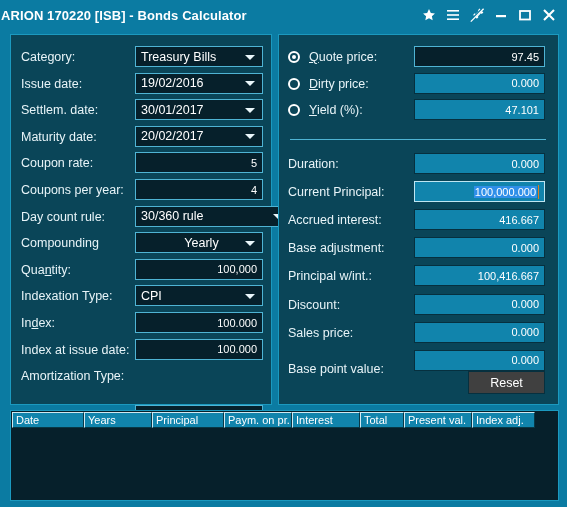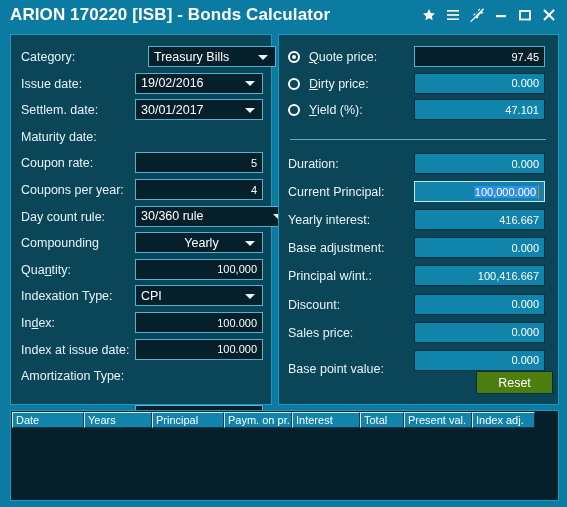--- a/index.html
+++ b/index.html
@@ -21,23 +21,22 @@
   }
   
   .titlebar {
     position: absolute; left: 0; top: 0;
     width: 567px; height: 28px;
     background: #0b7ba2;
     display: flex; align-items: center;
   }
   .titlebar-text {
     color: #ffffff;
-    font-size: 17px;
+    font-size: 13px;
     font-weight: bold;
-    margin-left: 9px;
     white-space: nowrap;
     letter-spacing: 0.1px;
   }
   .titlebar-buttons {
     position: absolute; right: 7px; top: 0;
     height: 28px;
     display: flex; align-items: center;
     gap: 0px;
   }
   .tb-btn {
@@ -150,27 +149,26 @@
   
   .sep {
     position: absolute;
     height: 1px;
     background: #4fb4d4;
   }
   
   .btn {
     position: absolute;
     box-sizing: border-box;
-    background: #4d7c0f;
+    background: #404040;
     border: 1px solid #06303f;
     color: #ffffff;
     font-size: 12.5px;
     display: flex; align-items: center; justify-content: center;
     cursor: default;
-    margin-left: 8px;
   }
   
   .grid {
     position: absolute;
     left: 9px; top: 409px;
     width: 549px; height: 91px;
     background: #06202b;
     border: 1px solid #1b99bf;
     box-sizing: border-box;
   }
@@ -238,40 +236,44 @@
             <path d="M2 2 L12 12 M12 2 L2 12" stroke="#ffffff" stroke-width="2.1" fill="none"></path>
           </svg>
       </div>
     </div>
   </div>
 
   <div class="panel" id="panel-left">
       <div class="row" style="left: 10px; top: 11px;">
         <span class="lbl">Category:</span>
       </div>
-      <div class="combo" style="position: absolute; left: 124px; top: 11px; width: 128px; margin-left: 13px;">
+      <div class="combo" style="position: absolute; left: 124px; top: 11px; width: 128px;">
         <span class="ctext">Treasury Bills</span>
         <span class="arrow"></span>
       </div>
       <div class="row" style="left: 10px; top: 37.6px;">
         <span class="lbl">Issue date:</span>
       </div>
       <div class="combo" style="position: absolute; left: 124px; top: 37.6px; width: 128px;">
         <span class="ctext">19/02/2016</span>
         <span class="arrow"></span>
       </div>
       <div class="row" style="left: 10px; top: 64.2px;">
         <span class="lbl">Settlem. date:</span>
       </div>
       <div class="combo" style="position: absolute; left: 124px; top: 64.2px; width: 128px;">
         <span class="ctext">30/01/2017</span>
         <span class="arrow"></span>
       </div>
       <div class="row" style="left: 10px; top: 90.8px;">
         <span class="lbl">Maturity date:</span>
+      </div>
+      <div class="combo" style="position: absolute; left: 124px; top: 90.8px; width: 128px;">
+        <span class="ctext">20/02/2017</span>
+        <span class="arrow"></span>
       </div>
       <div class="row" style="left: 10px; top: 117.4px;">
         <span class="lbl">Coupon rate:</span>
       </div>
       <div class="field dark" style="position: absolute; left: 124px; top: 117.4px; width: 128px;">
         <span>5</span>
       </div>
       <div class="row" style="left: 10px; top: 144px;">
         <span class="lbl">Coupons per year:</span>
       </div>
@@ -356,21 +358,21 @@
         <span>0.000</span>
       </div>
       <div class="row" style="left: 9px; top: 146.1px;">
         <span class="lbl">Current Principal:</span>
       </div>
       <div class="field teal focused" style="position: absolute; left: 135px; top: 146.1px; width: 131px;">
         <span class="sel">100,000.000</span>
         <span class="caret"></span>
       </div>
       <div class="row" style="left: 9px; top: 174.2px;">
-        <span class="lbl">Yearly interest:</span>
+        <span class="lbl">Accrued interest:</span>
       </div>
       <div class="field teal" style="position: absolute; left: 135px; top: 174.2px; width: 131px;">
         <span>416.667</span>
       </div>
       <div class="row" style="left: 9px; top: 202.3px;">
         <span class="lbl">Base adjustment:</span>
       </div>
       <div class="field teal" style="position: absolute; left: 135px; top: 202.3px; width: 131px;">
         <span>0.000</span>
       </div>

